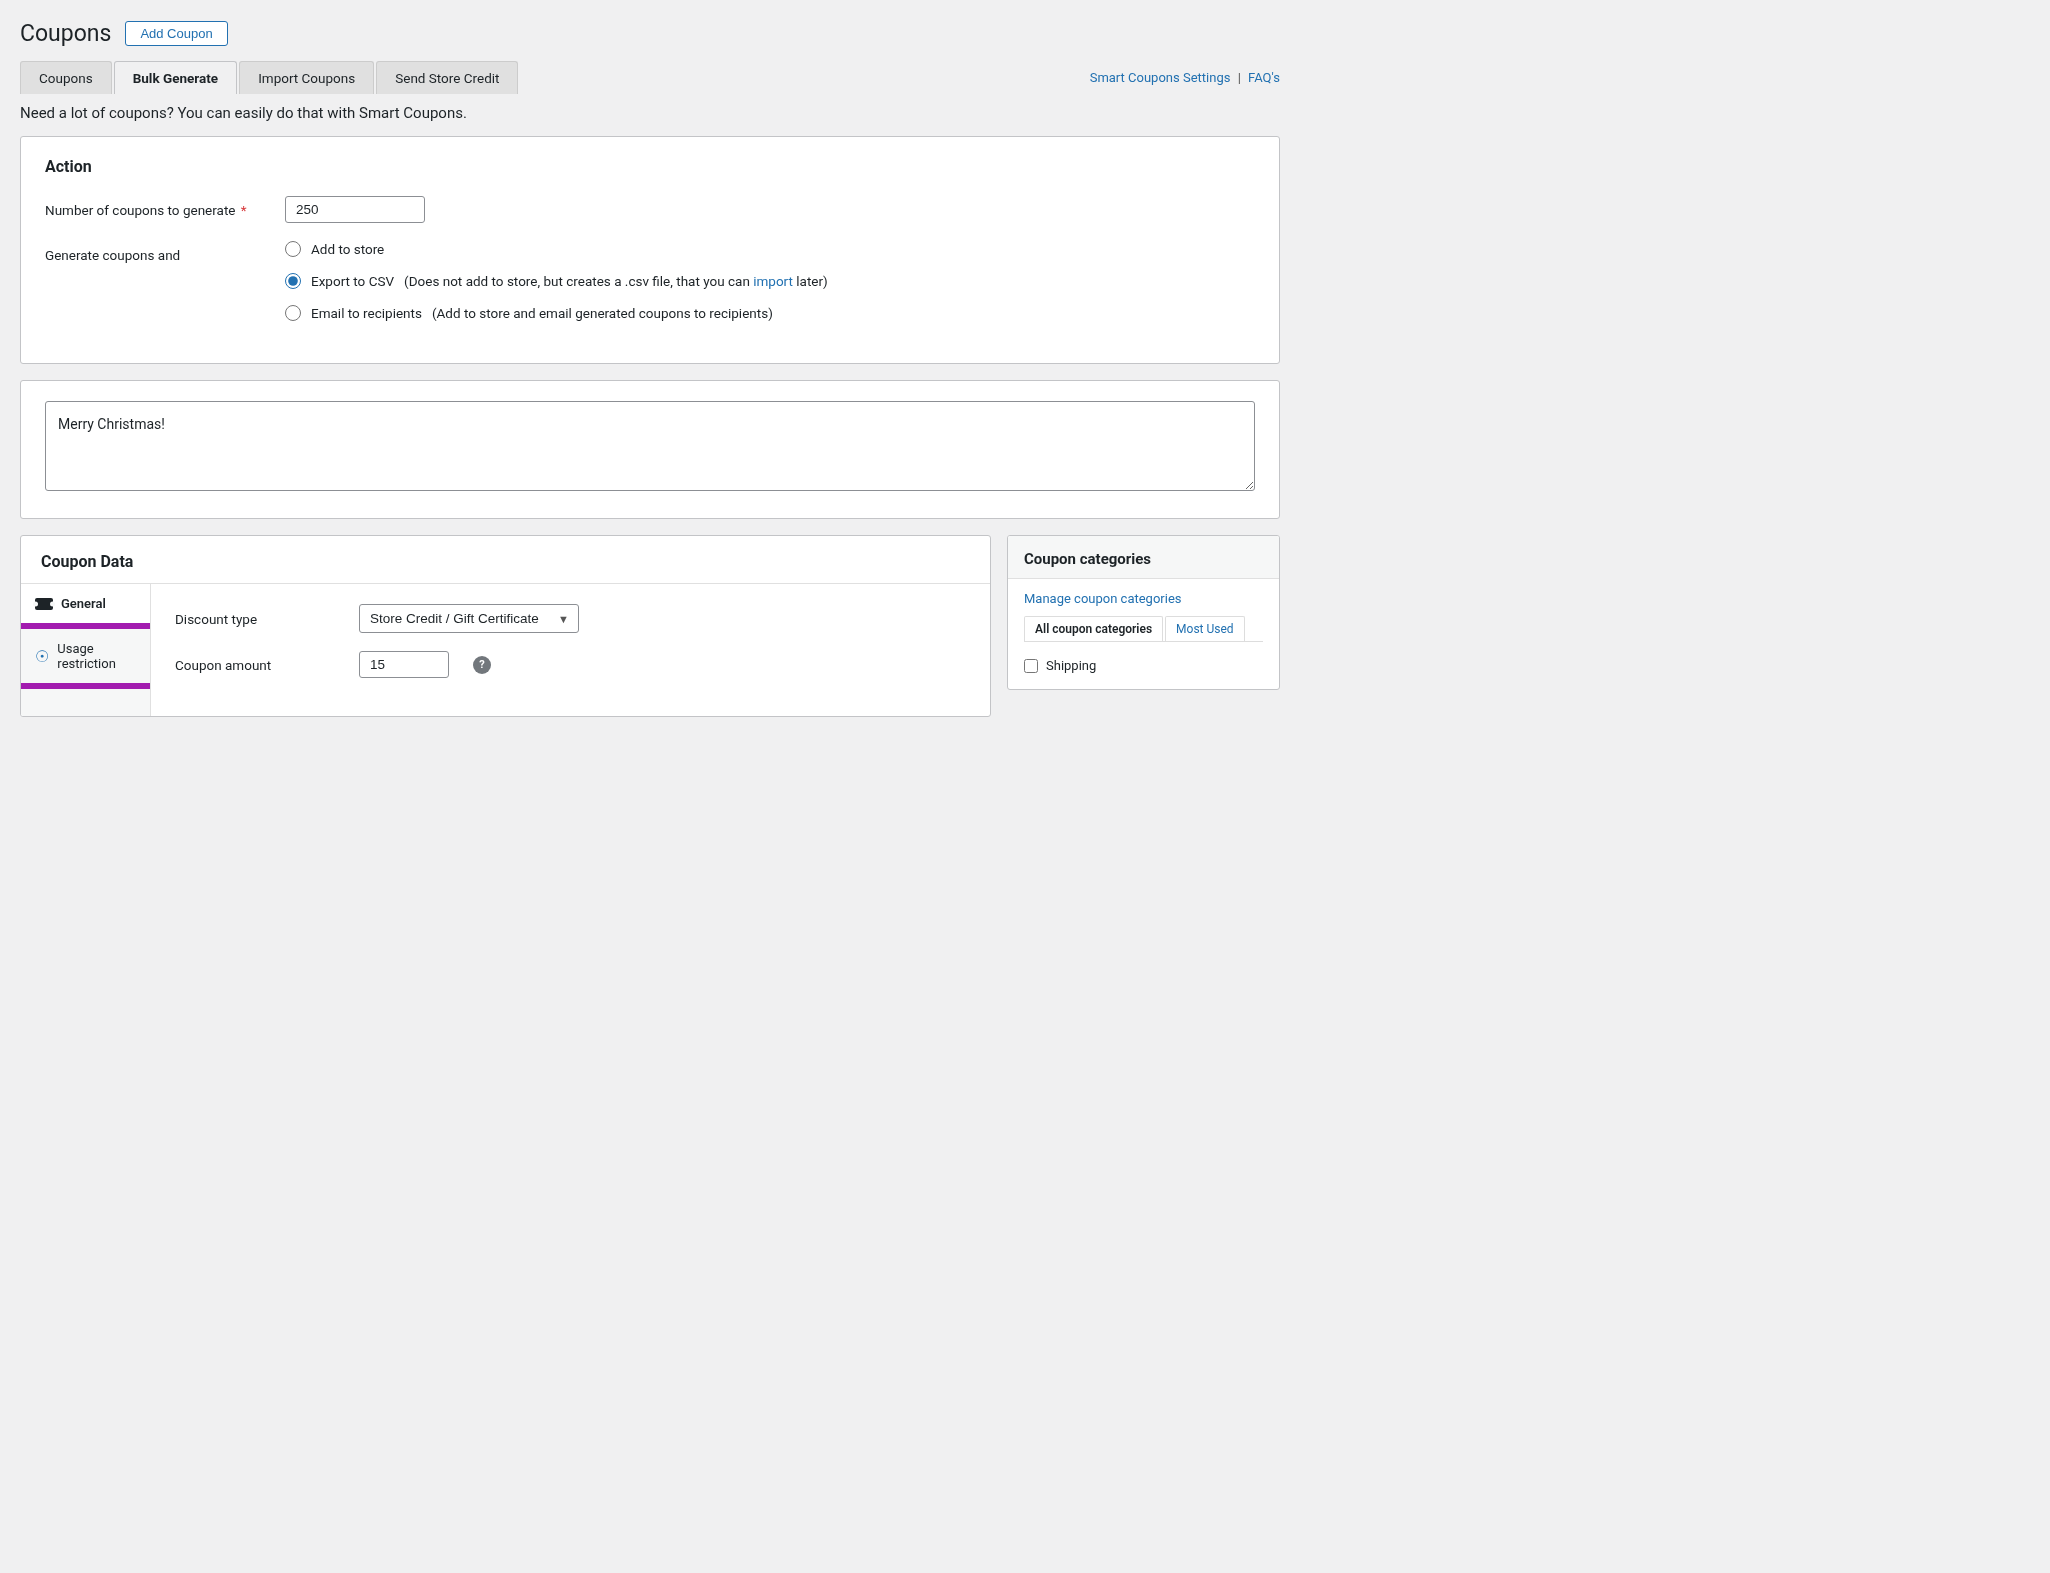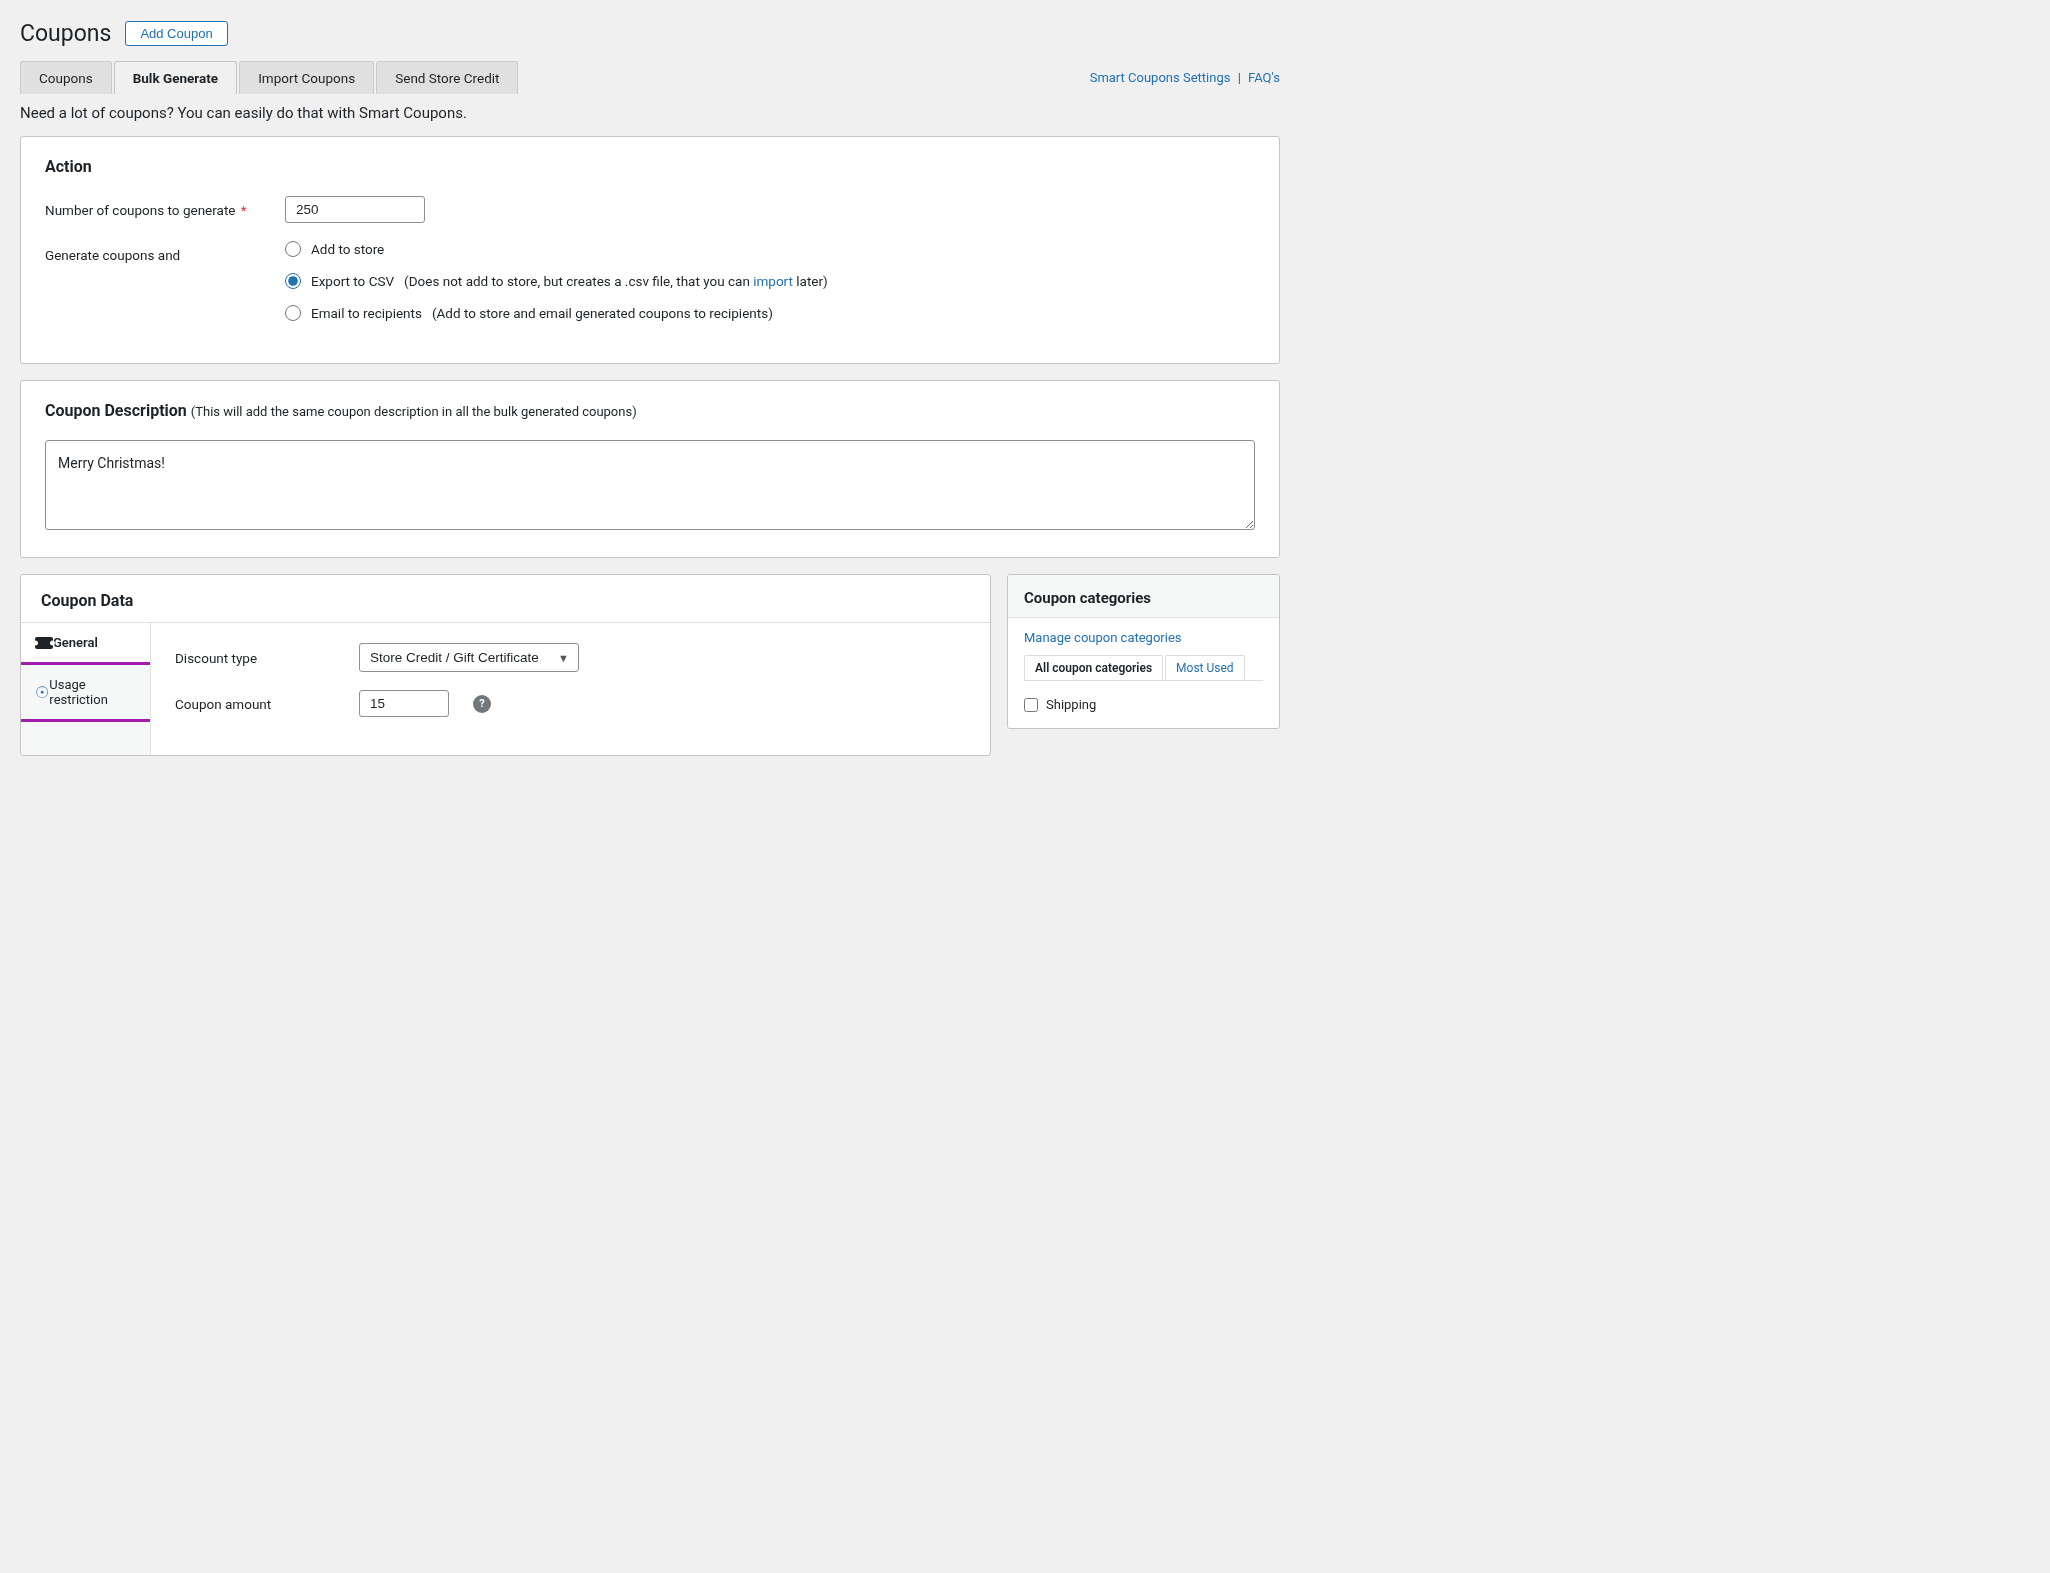--- a/index.html
+++ b/index.html
@@ -189,24 +189,25 @@
       display: flex;
     }
     .coupon-data-sidebar {
       width: 130px;
       border-right: 1px solid #e0e0e0;
       background: #f6f7f7;
     }
     .sidebar-item {
       display: flex;
       align-items: center;
+      gap: 8px;
       padding: 12px 14px;
       font-size: 13px;
       cursor: pointer;
-      border-bottom: 3px solid #a21caf;
+      border-bottom: 6px solid #a21caf;
     }
     .sidebar-item.active {
       background: #fff;
       font-weight: 600;
     }
     .sidebar-item-label { font-size: 13px; }
 
     .coupon-data-content {
       flex: 1;
       padding: 20px 24px;
@@ -388,24 +389,20 @@
           <label for="email-recipients">
             <span>Email to recipients</span>
           </label>
           <span class="radio-note">(Add to store and email generated coupons to recipients)</span>
         </div>
       </div>
     </div>
   </div>
 
   <div class="card">
-    <div class="card-title">
-      <span>Coupon Description</span>
-      <span class="card-title-sub">(This will add the same coupon description in all the bulk generated coupons)</span>
-    </div>
     <textarea class="desc-textarea" style="">Merry Christmas!</textarea>
   </div>
 
   <div class="bottom-row">
 
     <div class="coupon-data-card">
       <div class="coupon-data-header">Coupon Data</div>
       <div class="coupon-data-body">
 
         <div class="coupon-data-sidebar">

